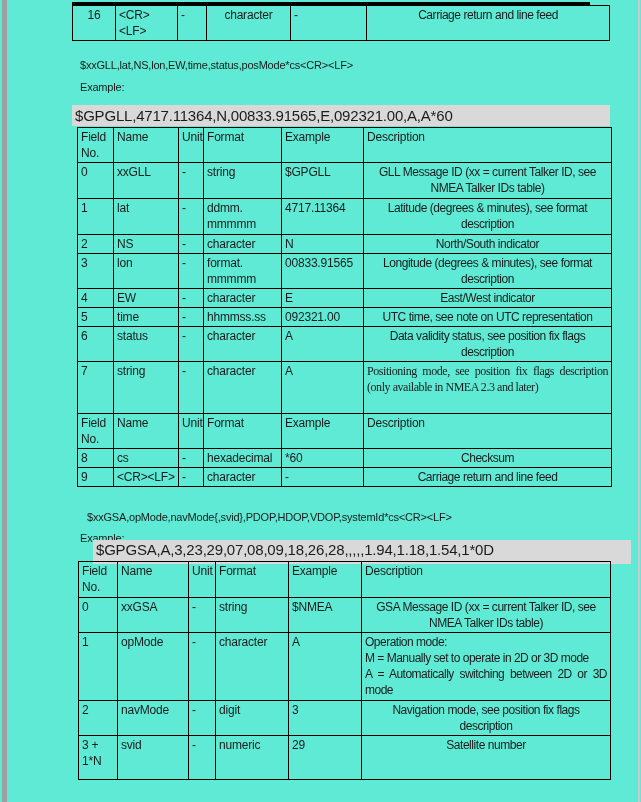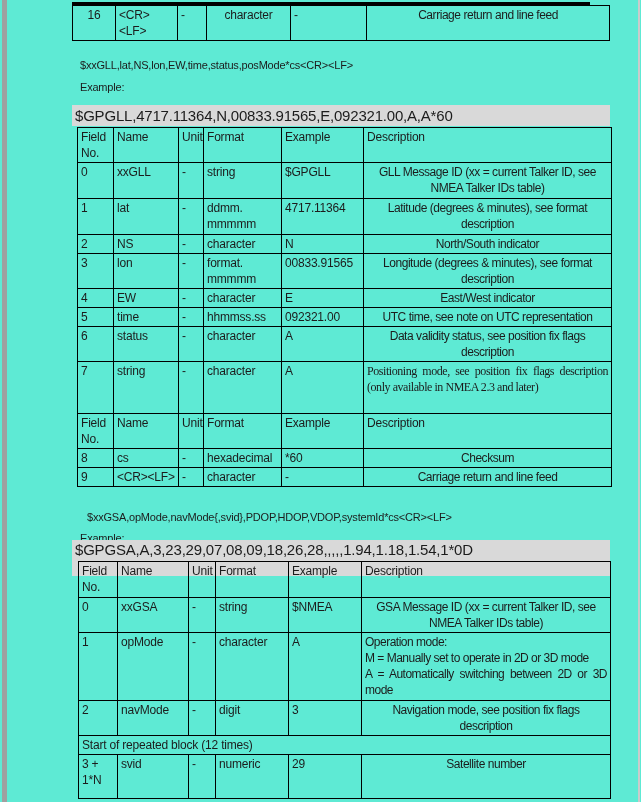--- a/index.html
+++ b/index.html
@@ -165,21 +165,21 @@
       <td>-</td>
       <td>character</td>
       <td>-</td>
       <td class="desc">Carriage return and line feed</td>
     </tr>
   </tbody>
     </table>
 
   <div class="syntax" style="left:87px;top:511px;">$xxGSA,opMode,navMode{,svid},PDOP,HDOP,VDOP,systemId*cs&lt;CR&gt;&lt;LF&gt;</div>
   <div class="syntax" style="left:80px;top:532px;">Example:</div>
-  <div class="bar" style="top:540px;height:36px;line-height:20px;">$GPGSA,A,3,23,29,07,08,09,18,26,28,,,,,1.94,1.18,1.54,1*0D</div>
+  <div class="bar" style="top:540px;height:24px;line-height:20px;margin-left:21px;">$GPGSA,A,3,23,29,07,08,09,18,26,28,,,,,1.94,1.18,1.54,1*0D</div>
 
   <table class="tbl" style="left:78px;top:561px;width:532px;">
     <colgroup>
         <col style="width:39px">
         <col style="width:71px">
         <col style="width:27px">
         <col style="width:73px">
         <col style="width:73px">
         <col style="width:249px">
       </colgroup>
@@ -214,23 +214,20 @@
     </tr>
     <tr style="height:33px">
       <td>2</td>
       <td>navMode</td>
       <td>-</td>
       <td>digit</td>
       <td>3</td>
       <td class="desc">Navigation mode, see position fix flags
 description</td>
     </tr>
-    <tr style="height:18px">
-      <td colspan="6">Start of repeated block (12 times)</td>
-    </tr>
     <tr style="height:44px">
       <td>3 +
 1*N</td>
       <td>svid</td>
       <td>-</td>
       <td>numeric</td>
       <td>29</td>
       <td class="desc">Satellite number</td>
     </tr>
   </tbody>

